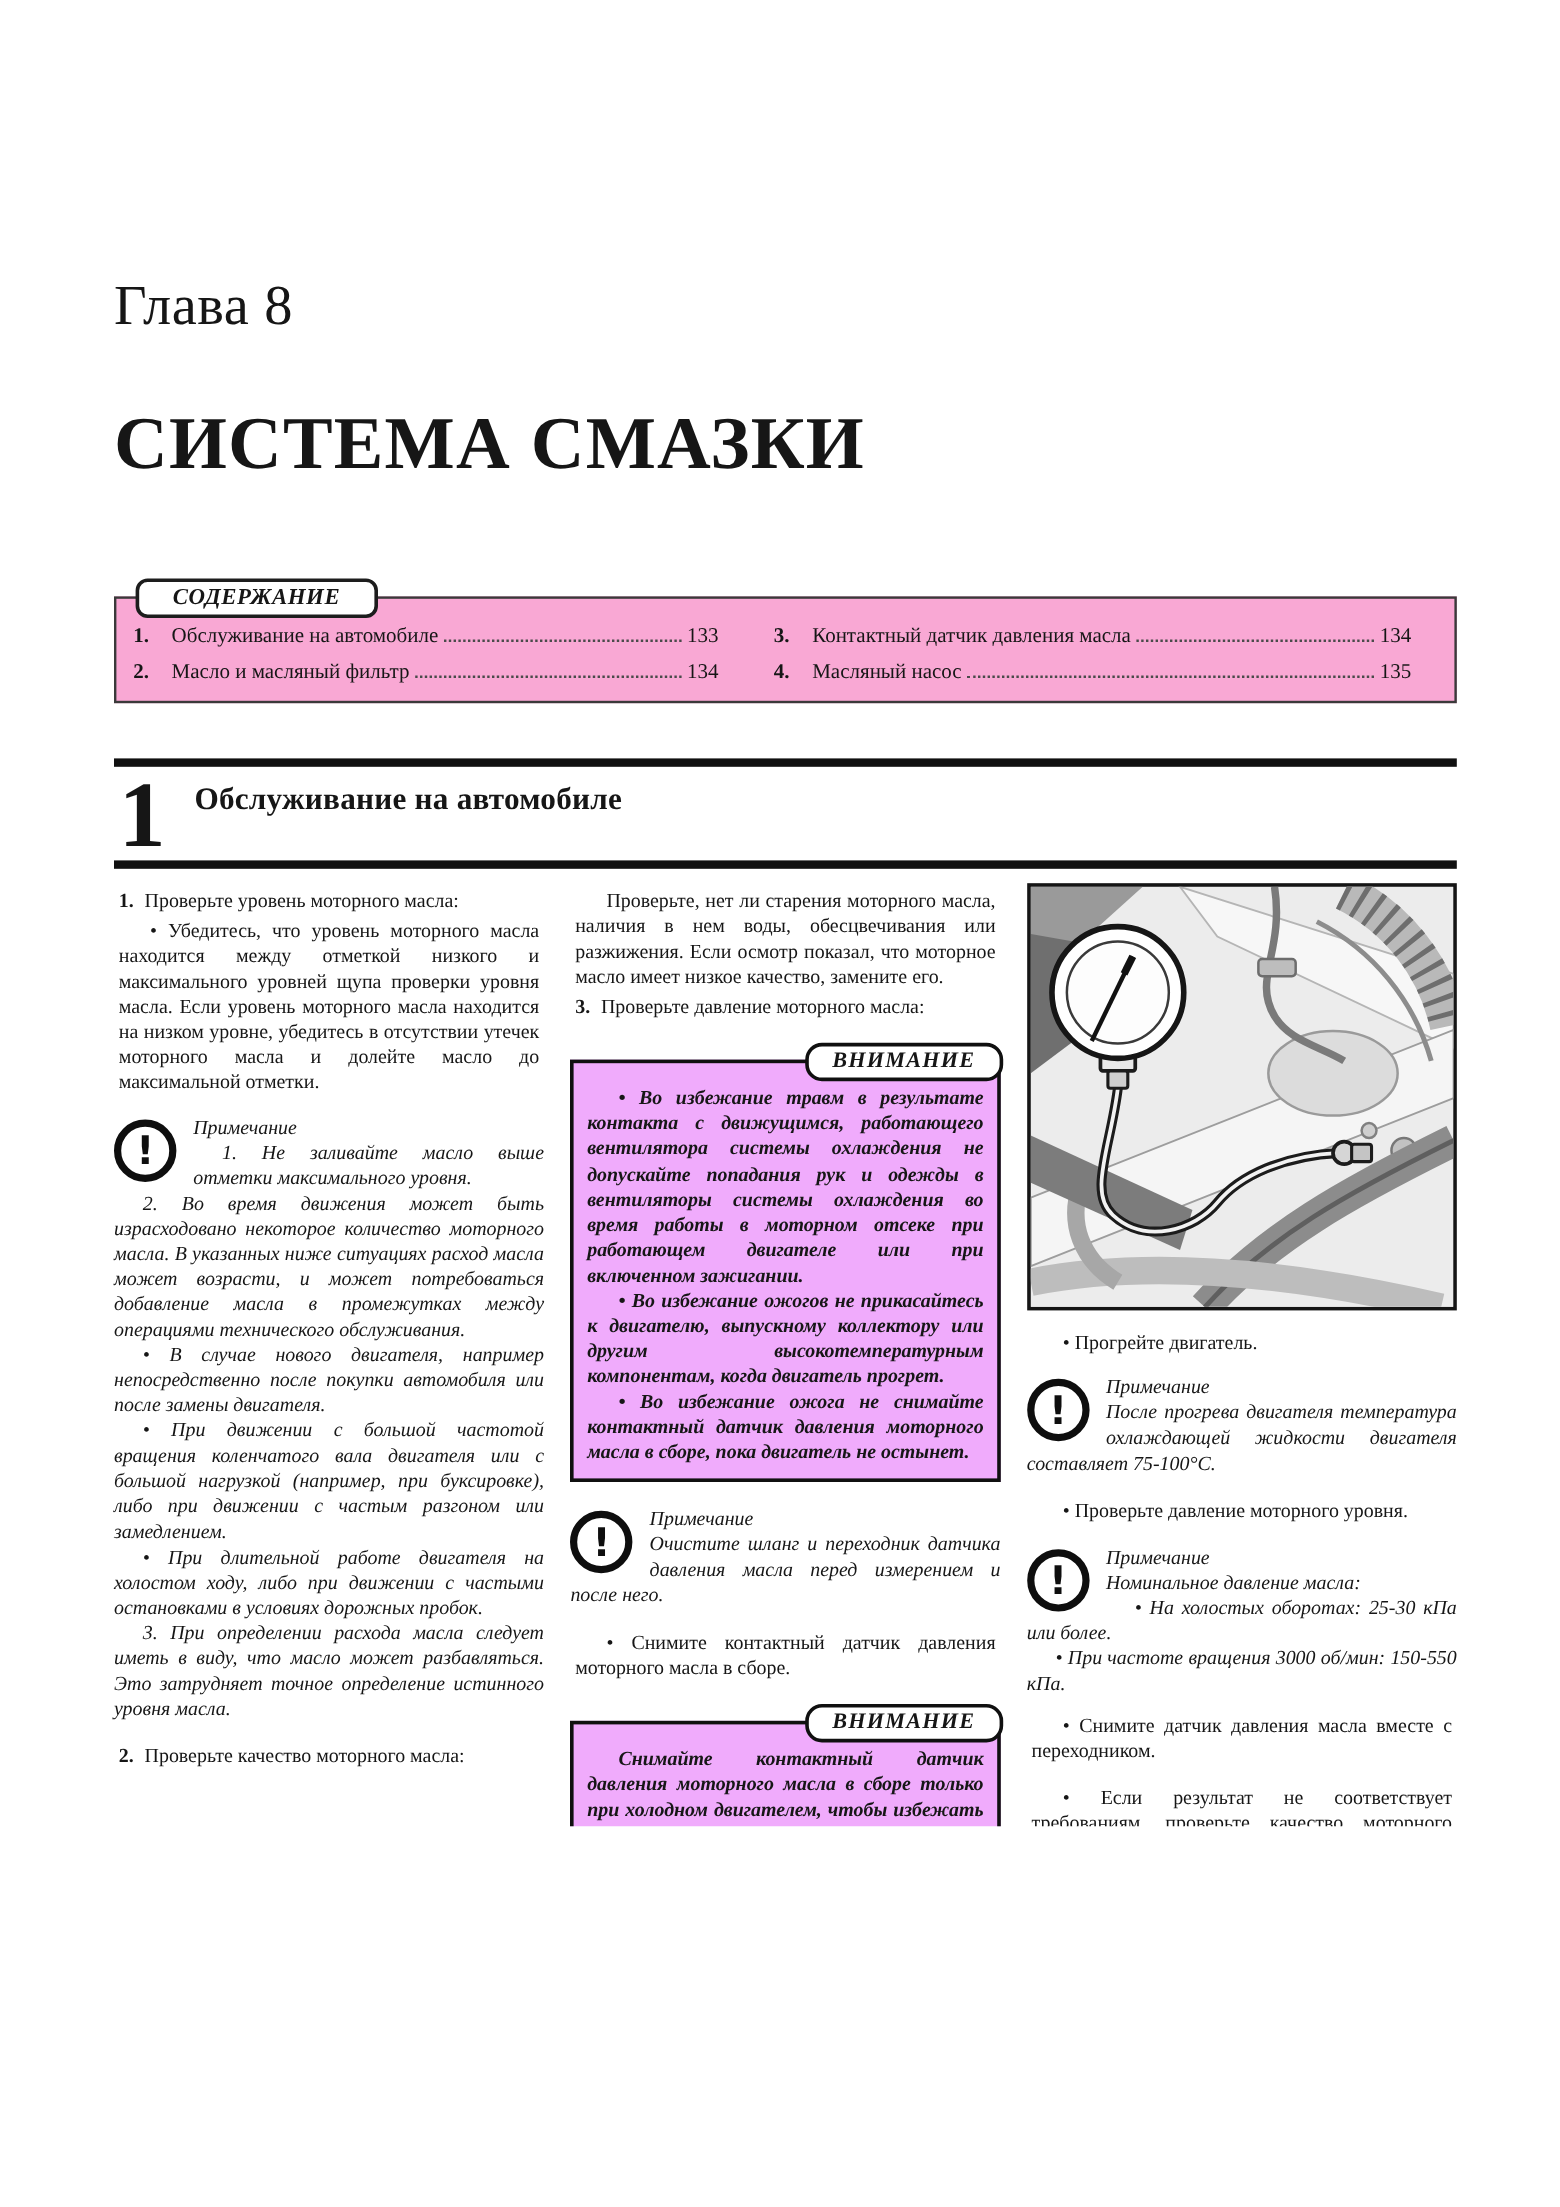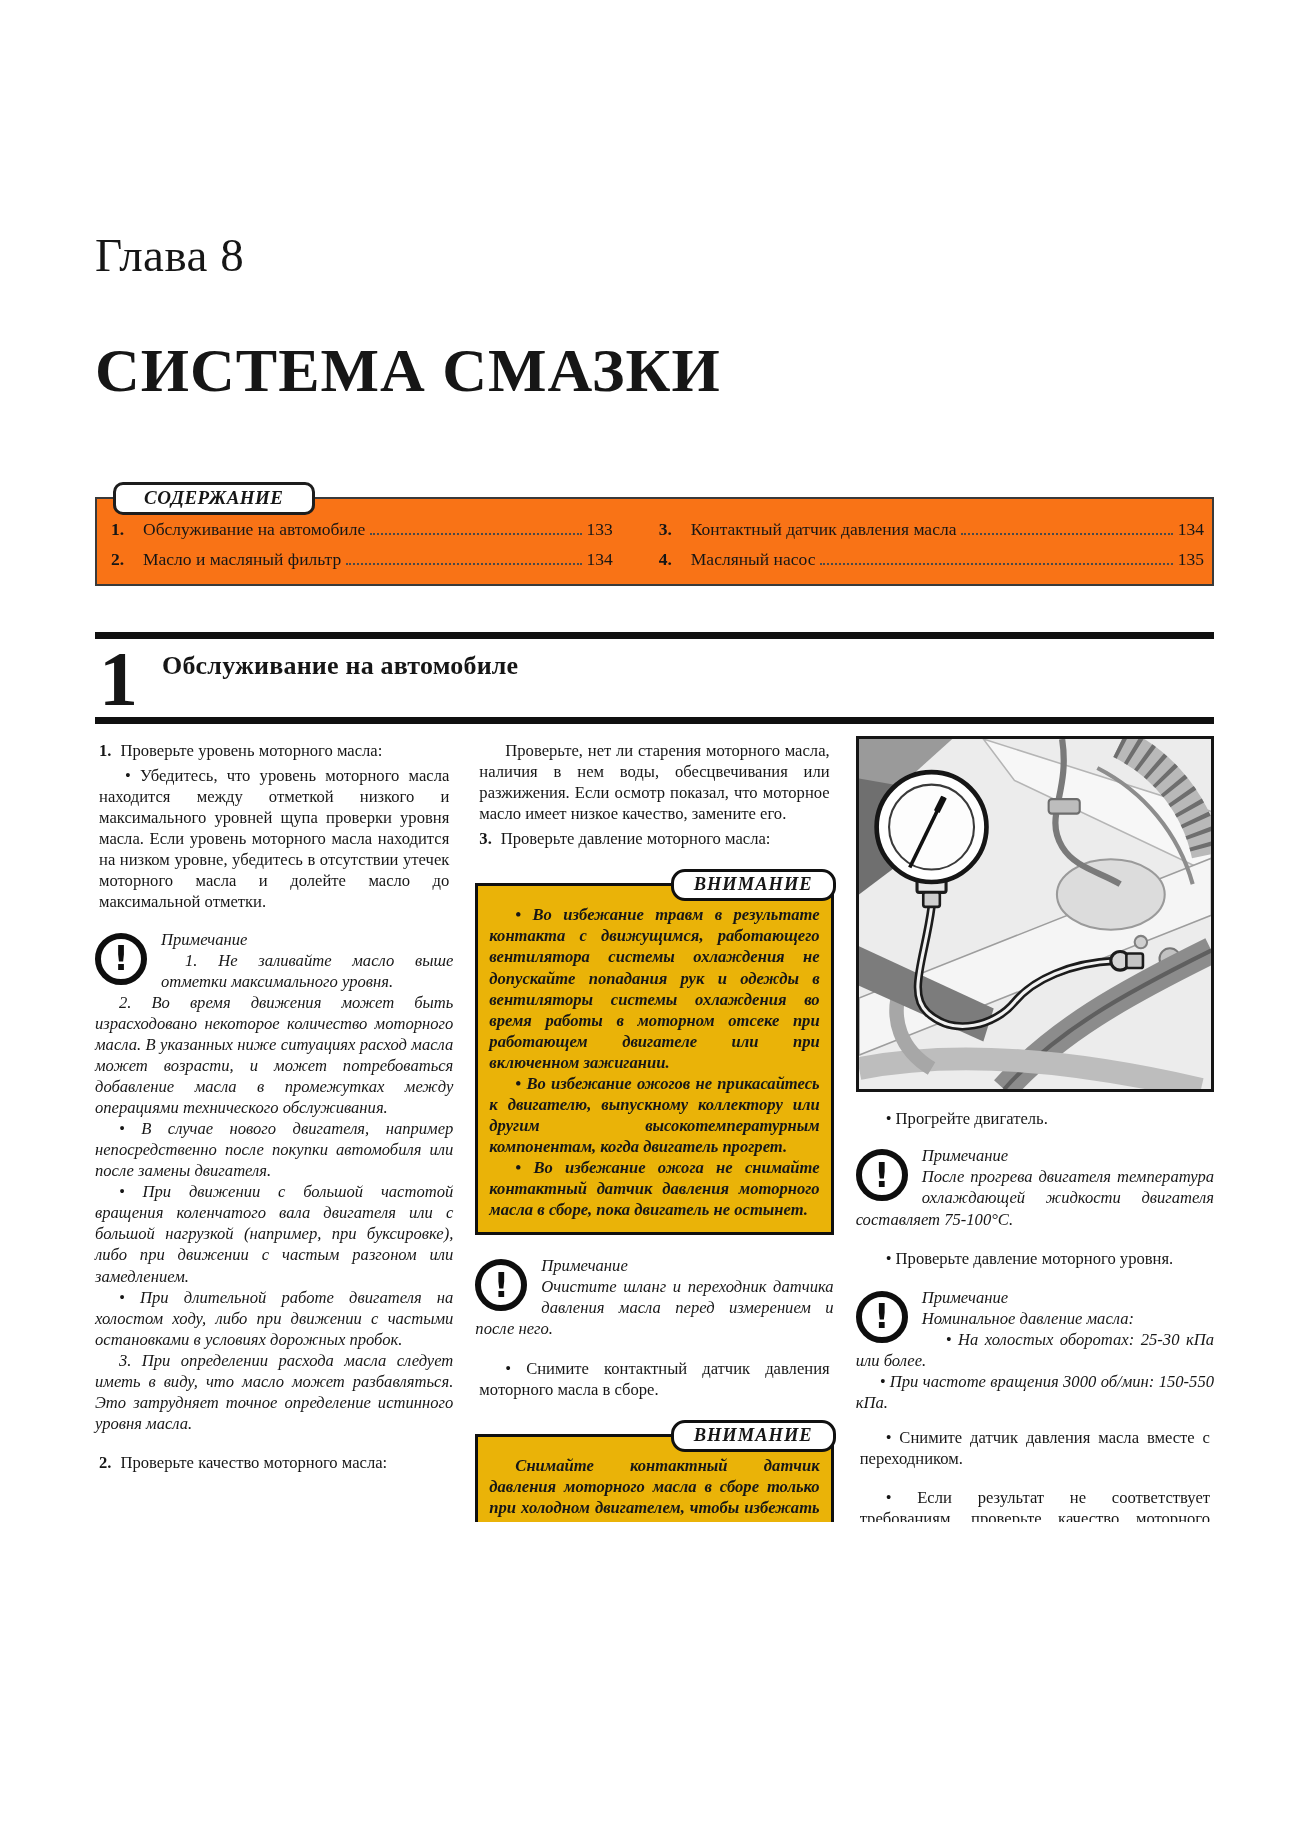--- a/index.html
+++ b/index.html
@@ -7,21 +7,21 @@
     position:relative;width:1300px;height:1522px;background:#fff;
     font-family:Liberation Serif, serif;color:#161616;overflow:hidden;
   }
   .content{position:absolute;left:95px;right:86px;top:0;}
 
   
   .chapter{padding-top:232px;font-size:47px;font-weight:400;line-height:1;letter-spacing:0.5px;}
   .doc-title{margin-top:60px;font-size:62px;font-weight:700;line-height:1;letter-spacing:1px;}
 
   
-  .toc{position:relative;margin-top:96px;border:2px solid #3a3a3a;padding:20px 8px 14px 14px;background:#f97316;}
+  .toc{position:relative;margin-top:96px;border:2px solid #3a3a3a;padding:20px 36px 14px 14px;background:#f9a8d4;}
   .toc-tab{
     position:absolute;top:-17px;left:16px;background:#fff;border:3px solid #1d1d1d;
     border-radius:10px;padding:2px 28px 3px;font-weight:700;font-style:italic;font-size:19px;letter-spacing:0.5px;
   }
   .toc-grid{display:grid;grid-template-rows:auto auto;grid-auto-flow:column;column-gap:46px;row-gap:9px;}
   .toc-row{display:flex;align-items:baseline;font-size:17.5px;}
   .toc-num{font-weight:700;min-width:32px;}
   .toc-title{padding-right:2px;white-space:nowrap;font-weight:500;}
   .toc-dots{flex:1;border-bottom:2px dotted #4a4a4a;margin:0 5px 3px 3px;min-width:20px;}
   .toc-page{font-weight:500;}
@@ -50,21 +50,21 @@
     float:left;width:40px;height:40px;border:6px solid #0e0e0e;border-radius:50%;
     margin:4px 14px 2px 0;display:flex;align-items:center;justify-content:center;
   }
   .note-icon::before{content:"!";font-style:normal;font-weight:800;font-size:33px;line-height:1;color:#0e0e0e;font-family:"DejaVu Sans",sans-serif;}
   .note p{margin:0;}
   .note p.nl{text-indent:24px;}
 
   
   .attention{
     position:relative;border:3px solid #101010;margin:34px 0 20px;padding:18px 11px 12px;
-    font-weight:700;font-style:italic;background:#eab308;
+    font-weight:700;font-style:italic;background:#f0abfc;
   }
   .attention-label{
     position:absolute;top:-17px;right:-5px;background:#fff;border:3px solid #101010;
     border-radius:14px;padding:1px 20px 2px;font-size:18.5px;letter-spacing:1px;line-height:1.25;
   }
   .attention p{margin:0;text-indent:26px;}
 
   
   .photo{border:3px solid #151515;line-height:0;margin-bottom:16px;background:#ececec;}
   .photo svg{width:100%;height:auto;display:block;}

